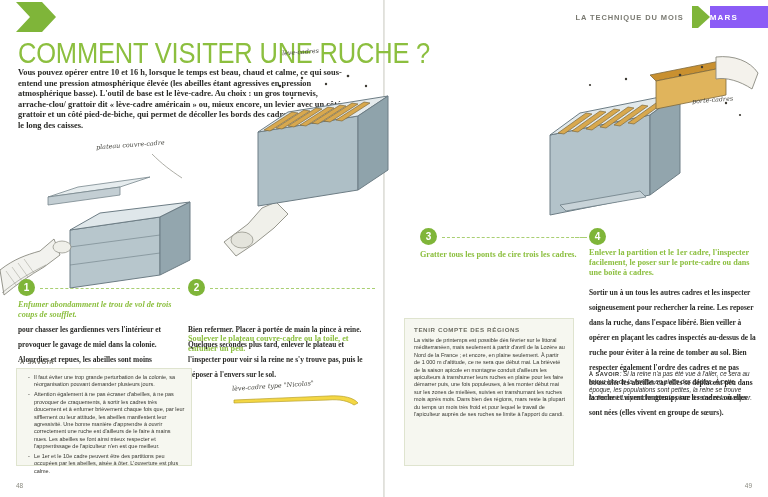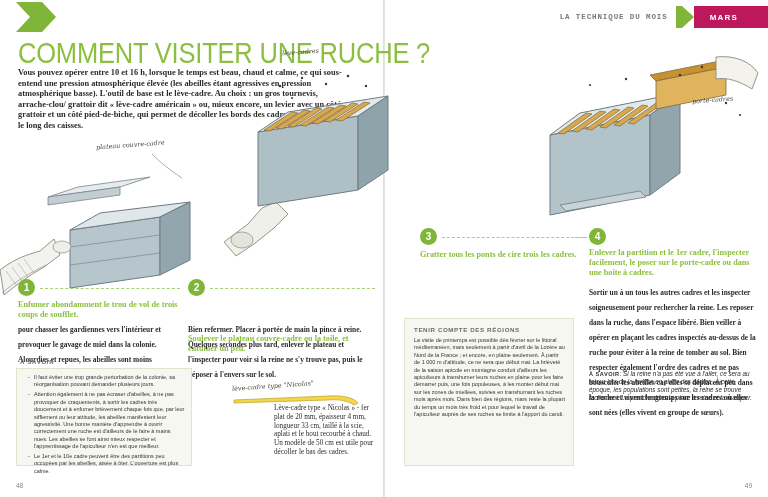--- a/index.html
+++ b/index.html
@@ -16,28 +16,28 @@
   .page-right { position:absolute; left:384px; top:0; width:384px; height:497px; background:#ffffff; }
   .gutter { position:absolute; left:383px; top:0; width:2px; height:497px;
             background:linear-gradient(to right,#e8e8e4,#d8d8d2,#f4f4f0); }
 
   
   .hdr-chevron { position:absolute; left:16px; top:2px; width:46px; height:30px; }
   .hdr-chevron svg { display:block; }
   .hdr-band { position:absolute; right:0; top:6px; height:22px; display:flex; align-items:stretch; }
   .hdr-label {
     display:flex; align-items:center; padding:0 8px 0 12px;
-    font-family:Liberation Mono, monospace; font-size:7.5px; letter-spacing:.9px;
+    font-family:Liberation Sans, sans-serif; font-size:7.5px; letter-spacing:.9px;
     color:#7a7a72; font-weight:700; background:#ffffff;
   }
   .hdr-arrow-wrap { position:relative; display:flex; align-items:stretch; }
   .hdr-arrow { width:18px; height:22px; }
   .hdr-month {
-    background:#be185d; color:#ffffff; display:flex; align-items:center;
-    padding:0 30px 0 16px; font-family:"Liberation Sans", sans-serif;
+    background:#8b5cf6; color:#ffffff; display:flex; align-items:center;
+    padding:0 30px 0 0; font-family:"Liberation Sans", sans-serif;
     font-size:8px; letter-spacing:1.2px; font-weight:700;
   }
 
   
   .title {
     position:absolute; left:18px; top:36px; width:350px;
     font-family:"Liberation Sans", sans-serif;
     font-size:25.5px; font-weight:400; color:#8cbf3f;
     letter-spacing:-.2px; white-space:nowrap;
     transform:scaleY(1.18); transform-origin:left top;
@@ -225,21 +225,21 @@
         <circle cx="96" cy="24" r="1.2"></circle>
           <circle cx="210" cy="60" r="1.1"></circle>
       </g>
     </svg>
   </div>
 
   <div class="hand" style="left:692px; top:96px;">porte-cadres</div>
 
   <div class="num" style="left:18px; top:279px;">1</div>
   <div class="dash-line" style="left:40px; top:288px; width:140px;"></div>
-  <div class="step-head" style="left:18px; top:300px; width:160px;">Enfumer abondamment le trou de vol de trois coups de soufflet.</div>
+  <div class="step-head" style="left:18px; top:300px; width:160px;font-style:italic;">Enfumer abondamment le trou de vol de trois coups de soufflet.</div>
   <div class="step-body" style="left:18px; top:322px; width:164px;">pour chasser les gardiennes vers l'intérieur et provoquer le gavage de miel dans la colonie. Alourdies et repues, les abeilles sont moins agressives. Attendre une dizaine de secondes.</div>
 
   <div class="num" style="left:188px; top:279px;">2</div>
   <div class="dash-line" style="left:210px; top:288px; width:165px;"></div>
   <div class="step-head" style="left:188px; top:304px; width:180px;margin-top:30px;">Soulever le plateau couvre-cadre ou la toile, et enfumer un peu.</div>
   <div class="step-body" style="left:188px; top:322px; width:184px;">Bien refermer. Placer à portée de main la pince à reine. Quelques secondes plus tard, enlever le plateau et l'inspecter pour voir si la reine ne s'y trouve pas, puis le déposer à l'envers sur le sol.</div>
 
   <div class="savoir-title" style="left:20px; top:359px;">À SAVOIR</div>
   <div class="box" style="left:16px; top:368px; width:176px; height:98px;">
     <div class="box-text" style="padding:5px 6px 0 7px;">
@@ -248,21 +248,20 @@
         <li>Attention également à ne pas écraser d'abeilles, à ne pas provoquer de craquements, à sortir les cadres très doucement et à enfumer brièvement chaque fois que, par leur sifflement ou leur attitude, les abeilles manifestent leur agressivité. Une bonne manière d'apprendre à ouvrir correctement une ruche est d'ailleurs de le faire à mains nues. Les abeilles se font ainsi mieux respecter et l'apprentissage de l'apiculteur n'en est que meilleur.</li>
         <li>Le 1er et le 10e cadre peuvent être des partitions peu occupées par les abeilles, aisée à ôter. L'ouverture est plus calme.</li>
       </ul>
     </div>
   </div>
 
   <div class="hand" style="left:232px; top:382px;">lève-cadre type "Nicolas"</div>
   <svg class="illus" style="left:232px; top:390px;" width="130" height="16">
     <path d="M2,10 L96,6 C112,5 122,8 126,13 L122,15 C116,11 108,9 96,10 L2,13 Z" fill="#f4d744" stroke="#b8a02a" stroke-width="0.7"></path>
   </svg>
-  <div class="serif-note" style="position:absolute; left:274px; top:404px; width:104px;">Lève-cadre type « Nicolas » - fer plat de 20 mm, épaisseur 4 mm, longueur 33 cm, taillé à la scie, aplati et le bout recourbé à chaud. Un modèle de 50 cm est utile pour décoller le bas des cadres.</div>
 
   <div class="num" style="left:420px; top:228px;">3</div>
   <div class="dash-line" style="left:442px; top:237px; width:142px;"></div>
   <div class="step-head" style="left:420px; top:250px; width:160px;">Gratter tous les ponts de cire trois les cadres.</div>
 
   <div class="num" style="left:589px; top:228px;">4</div>
   <div class="dash-line" style="left:575px; top:237px; width:12px;"></div>
   <div class="step-head" style="left:589px; top:248px; width:168px;">Enlever la partition et le 1er cadre, l'inspecter facilement, le poser sur le porte-cadre ou dans une boîte à cadres.</div>
   <div class="step-body" style="left:589px; top:285px; width:170px;">Sortir un à un tous les autres cadres et les inspecter soigneusement pour rechercher la reine. Les reposer dans la ruche, dans l'espace libéré. Bien veiller à opérer en plaçant les cadres inspectés au-dessus de la ruche pour éviter à la reine de tomber au sol. Bien respecter également l'ordre des cadres et ne pas bousculer les abeilles car elles se déplacent peu dans la ruche et vivent longtemps sur les cadres où elles sont nées (elles vivent en groupe de sœurs).</div>
 

